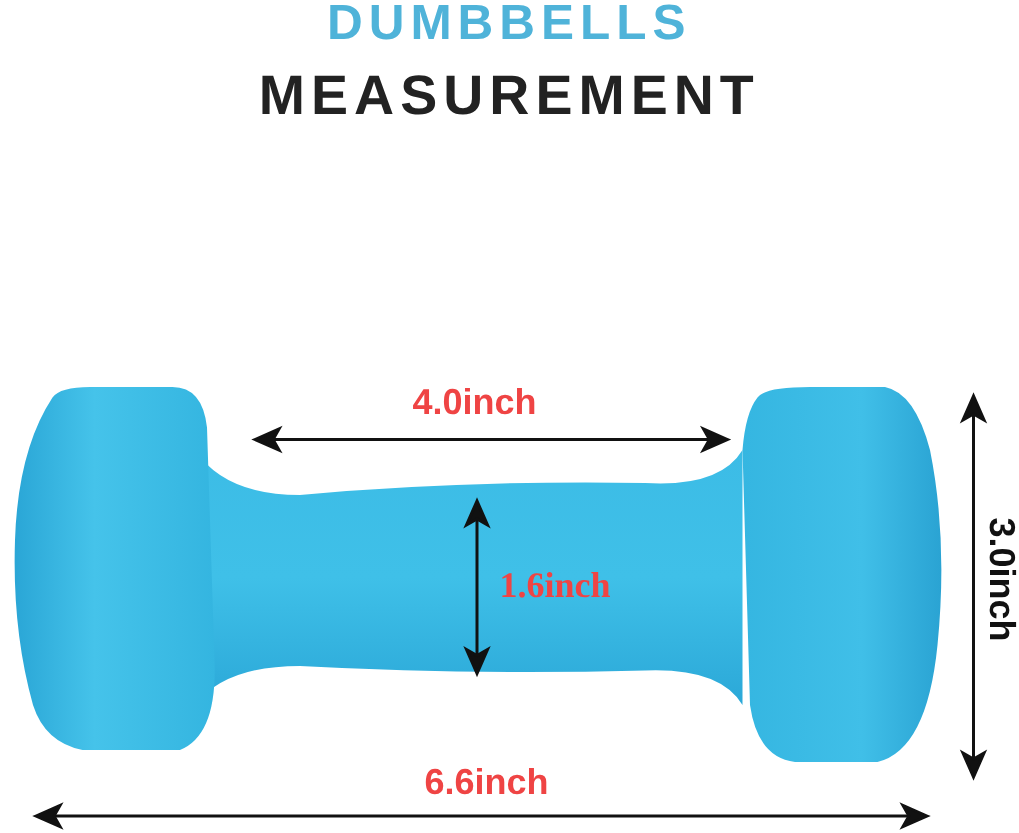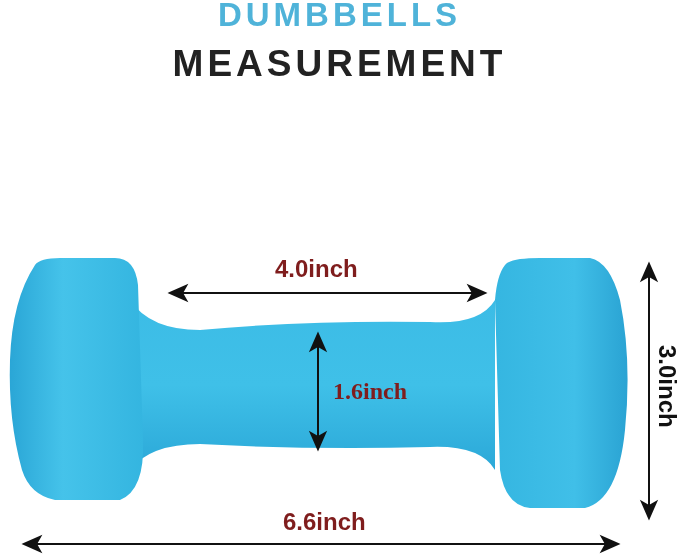--- a/index.html
+++ b/index.html
@@ -1,20 +1,20 @@
 <!DOCTYPE html>
 <html><head>
 <meta charset="utf-8">
 <style>
   html, body { margin:0; padding:0; background:#ffffff; }
   body { width:679px; height:555px; position:relative; overflow:hidden; font-family:"Liberation Sans", sans-serif; }
   .title1 { position:absolute; left:0; width:679px; top:-4px; text-align:center; font-size:33px; font-weight:bold; letter-spacing:4px; color:#4fb3d9; }
   .title2 { position:absolute; left:0; width:679px; top:43px; text-align:center; font-size:37px; font-weight:bold; letter-spacing:4px; color:#222222; }
   svg.art { position:absolute; left:0; top:0; }
-  .lbl { position:absolute; font-weight:bold; font-size:24px; color:#7f1d1d; white-space:nowrap; }
+  .lbl { position:absolute; font-weight:bold; font-size:24px; color:#ef4444; white-space:nowrap; }
   .lbl-v { position:absolute; font-weight:bold; font-size:24px; color:#111; white-space:nowrap; transform:rotate(90deg); transform-origin:left top; }
 </style>
 </head>
 <body>
 
 <div class="title1">DUMBBELLS</div>
 <div class="title2">MEASUREMENT</div>
 
 <svg class="art" width="679" height="555" viewBox="0 0 679 555">
   <defs>

